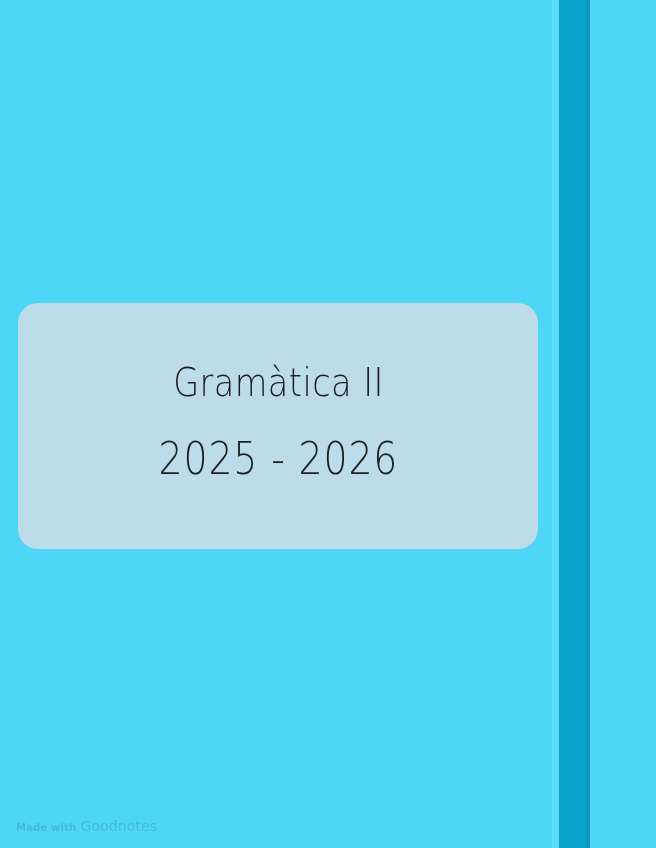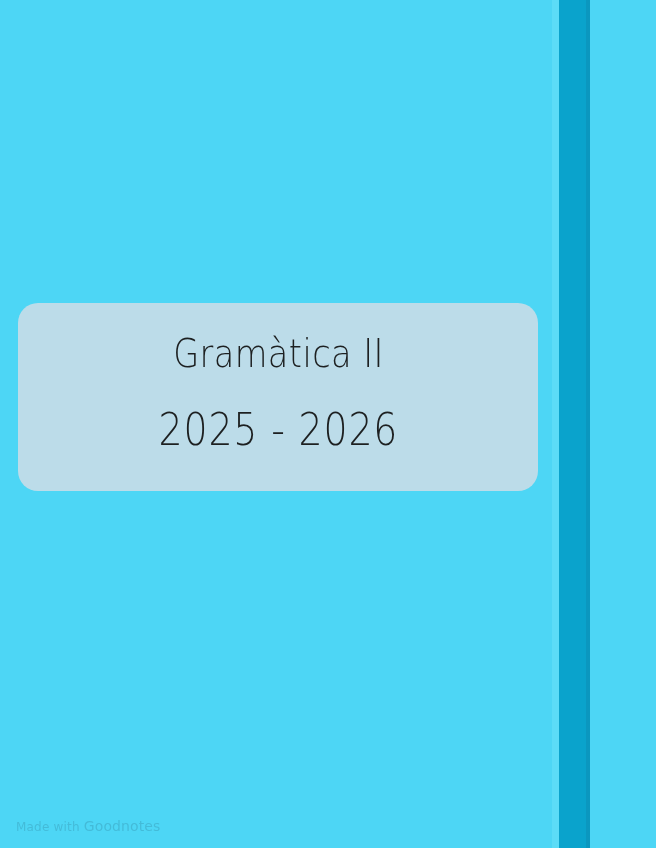--- a/index.html
+++ b/index.html
@@ -58,21 +58,21 @@
     height: 848px;
     background: #0b97bf;
   }
 
   
   .title-card {
     position: absolute;
     left: 18px;
     top: 303px;
     width: 520px;
-    height: 188px;
+    height: 246px;
     background: #bcdce9;
     border-radius: 20px;
     display: flex;
     flex-direction: column;
     align-items: center;
     justify-content: center;
     box-sizing: border-box;
     padding: 8px 24px 14px 24px;
   }
 
@@ -108,22 +108,22 @@
     left: 16px;
     top: 818px;
     display: flex;
     align-items: baseline;
     gap: 4px;
     opacity: 0.30;
     user-select: none;
   }
   .watermark-made {
     font-family: "DejaVu Sans", sans-serif;
-    font-size: 12px;
-    font-weight: 400;
+    font-size: 10px;
+    font-weight: 700;
     color: #2d7f99;
     letter-spacing: 0.2px;
   }
   .watermark-brand {
     font-family: "DejaVu Sans", sans-serif;
     font-size: 14px;
     font-weight: 400;
     color: #2d7f99;
     letter-spacing: 0.1px;
   }

